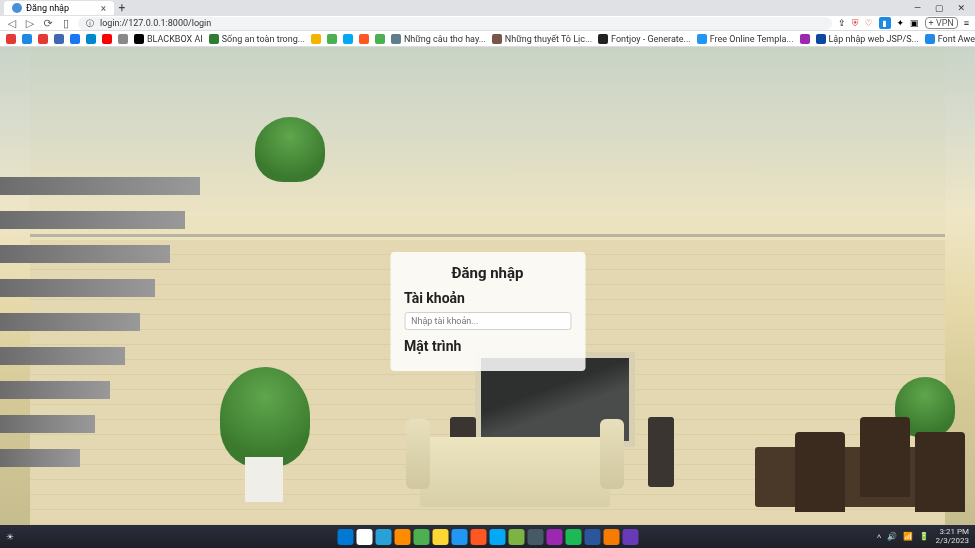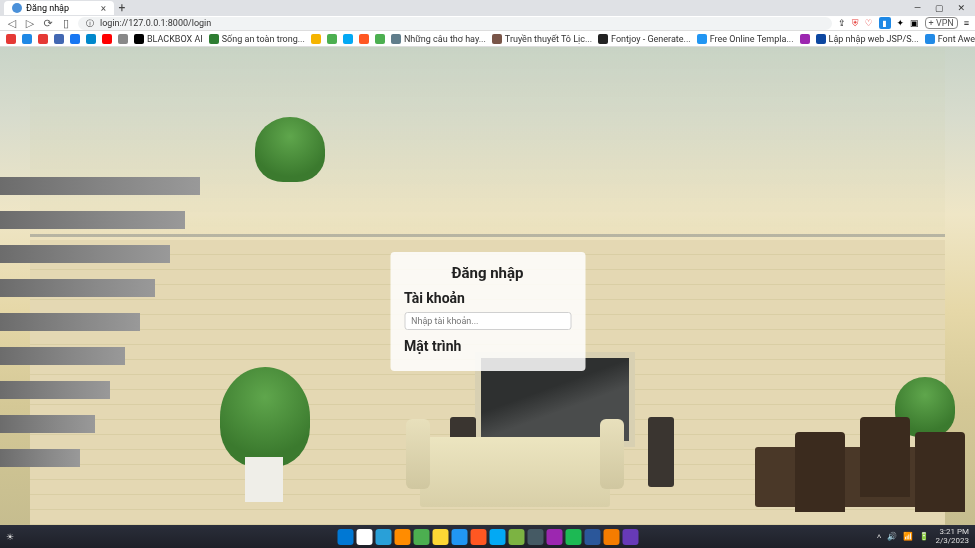--- a/index.html
+++ b/index.html
@@ -156,21 +156,21 @@
       </span>
     <span class="bm">
         <span class="bm-icon" style="background:#4caf50"></span>
       </span>
     <span class="bm">
         <span class="bm-icon" style="background:#607d8b"></span>
         <span>Những câu thơ hay...</span>
       </span>
     <span class="bm">
         <span class="bm-icon" style="background:#795548"></span>
-        <span>Truyền thuyết Tô Lịc...</span>
+        <span>Những thuyết Tô Lịc...</span>
       </span>
     <span class="bm">
         <span class="bm-icon" style="background:#222"></span>
         <span>Fontjoy - Generate...</span>
       </span>
     <span class="bm">
         <span class="bm-icon" style="background:#2196f3"></span>
         <span>Free Online Templa...</span>
       </span>
     <span class="bm">

